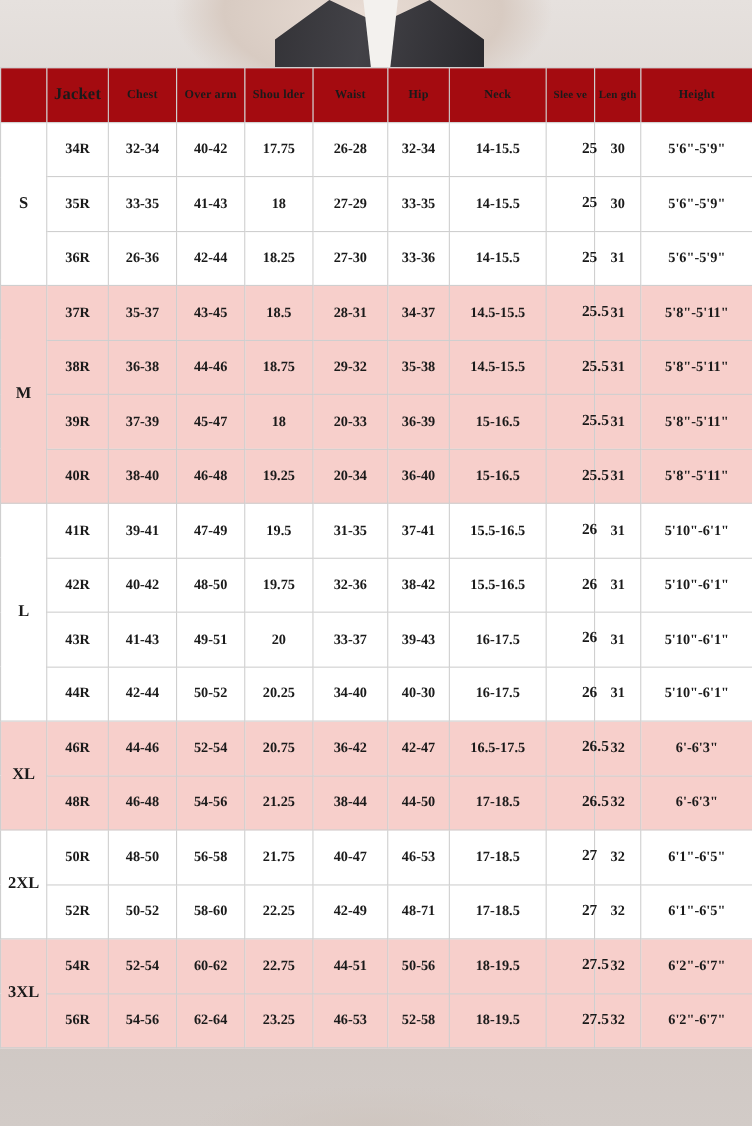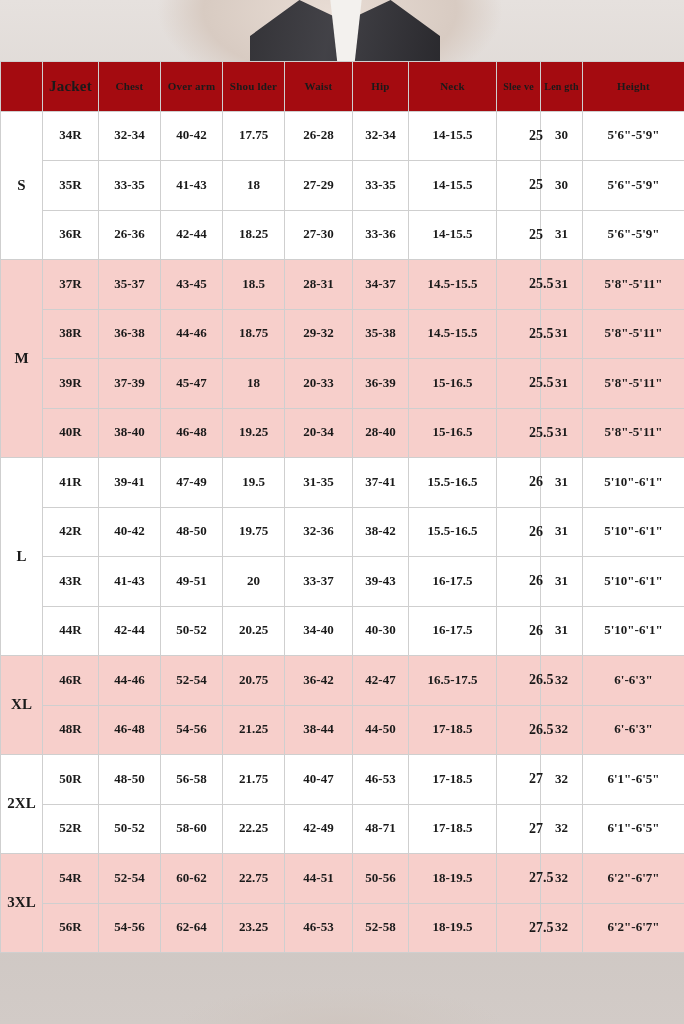--- a/index.html
+++ b/index.html
@@ -224,21 +224,21 @@
           <td class="c-sleeve">25.5</td>
           <td class="c-length">31</td>
           <td class="c-height">5'8"-5'11"</td>
         </tr>
         <tr class="band-pink">
           <td class="c-jacket">40R</td>
           <td class="c-chest">38-40</td>
           <td class="c-overarm">46-48</td>
           <td class="c-shoulder">19.25</td>
           <td class="c-waist">20-34</td>
-          <td class="c-hip">28-40</td>
+          <td class="c-hip">36-40</td>
           <td class="c-neck">15-16.5</td>
           <td class="c-sleeve">25.5</td>
           <td class="c-length">31</td>
           <td class="c-height">5'8"-5'11"</td>
         </tr>
         <tr class="band-white">
           <td class="c-size size-white" rowspan="4">L</td>
           <td class="c-jacket">41R</td>
           <td class="c-chest">39-41</td>
           <td class="c-overarm">47-49</td>

